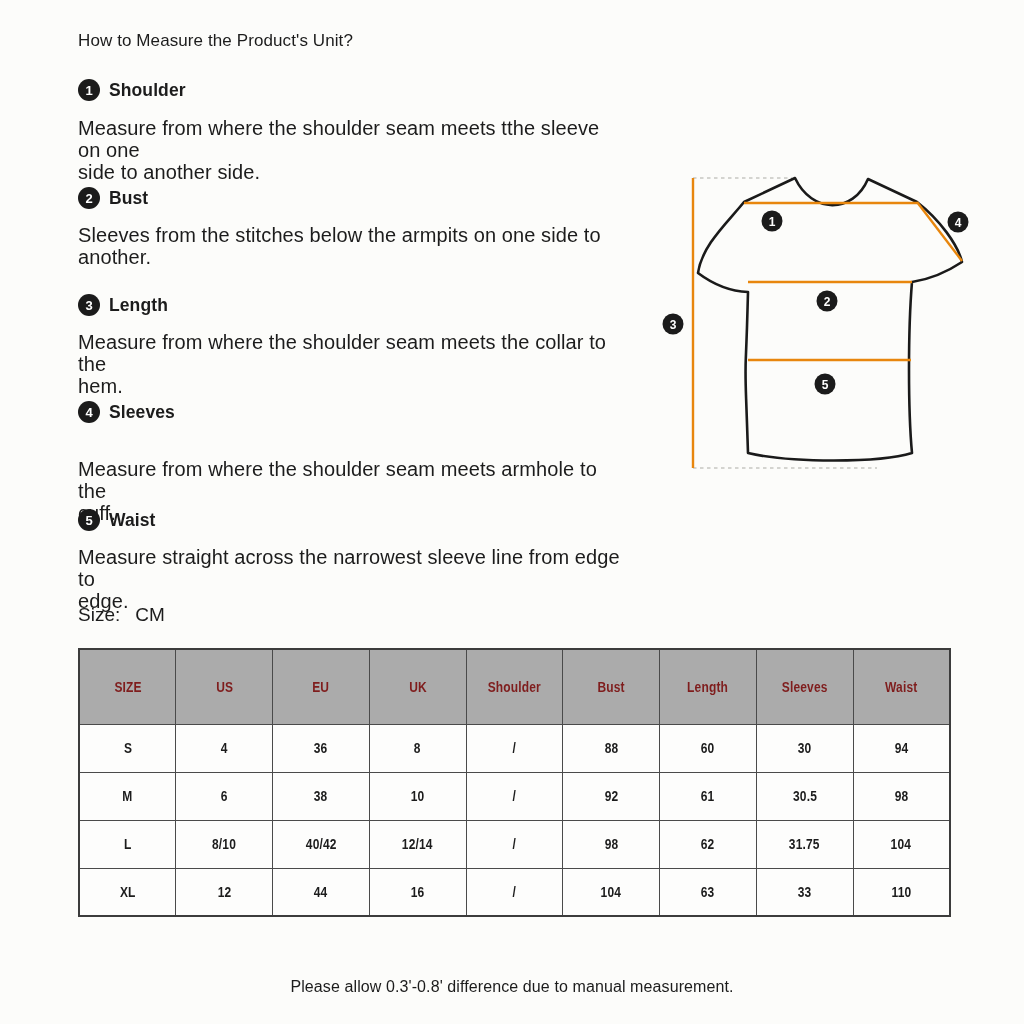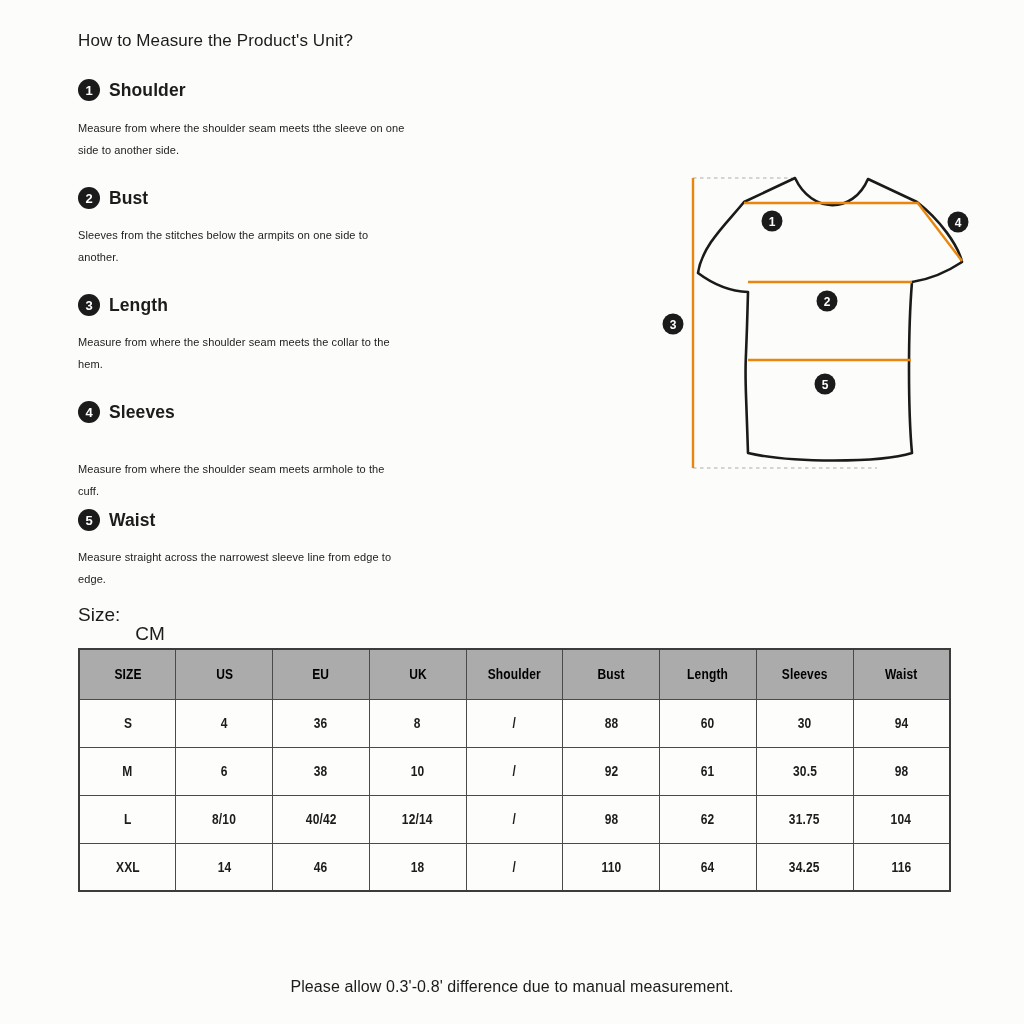--- a/index.html
+++ b/index.html
@@ -22,35 +22,35 @@
   }
   .num-badge {
     width: 22px; height: 22px; border-radius: 50%;
     background: #1b1b1b; color: #fff;
     display: flex; align-items: center; justify-content: center;
     font-size: 13px; font-weight: bold; flex: 0 0 22px;
   }
   .instr-label { font-size: 17.5px; font-weight: bold; letter-spacing: 0.1px; }
   .instr-desc {
     left: 78px; width: 545px;
-    font-size: 11px; line-height: 22px;
+    font-size: 20px; line-height: 22px;
     white-space: pre-line; letter-spacing: 0.1px;
   }
   .unit-line { left: 78px; top: 604px; font-size: 19px; display: flex; }
-  .unit-value { margin-left: 15px; margin-top: 19px; }
+  .unit-value { margin-left: 15px; }
   table.size-table {
     position: absolute; left: 78px; top: 648px; width: 873px;
     border-collapse: collapse; table-layout: fixed;
   }
   table.size-table th, table.size-table td {
     border: 1px solid #4a4a4a; text-align: center; vertical-align: middle;
     padding: 0; overflow: hidden;
   }
   table.size-table { border: 2px solid #3c3c3c; }
-  table.size-table th { height: 50px; background: #ababab; color: #000000; }
+  table.size-table th { height: 75px; background: #ababab; color: #7f1d1d; }
   table.size-table td { height: 48px; background: #fdfdfc; }
   .cond {
     display: inline-block; transform: scaleX(0.8);
     font-size: 15px; font-weight: bold; letter-spacing: 0.2px; white-space: nowrap;
   }
   td .cond { font-weight: bold; font-size: 15px; }
   .footer-note {
     left: 0; top: 978px; width: 1024px; text-align: center;
     font-size: 16px; letter-spacing: 0.1px;
   }
@@ -195,26 +195,26 @@
       <td><span class="cond">8/10</span></td>
       <td><span class="cond">40/42</span></td>
       <td><span class="cond">12/14</span></td>
       <td><span class="cond">/</span></td>
       <td><span class="cond">98</span></td>
       <td><span class="cond">62</span></td>
       <td><span class="cond">31.75</span></td>
       <td><span class="cond">104</span></td>
     </tr>
     <tr>
-      <td><span class="cond">XXL</span></td>
-      <td><span class="cond">14</span></td>
-      <td><span class="cond">46</span></td>
-      <td><span class="cond">18</span></td>
-      <td><span class="cond">/</span></td>
+      <td><span class="cond">XL</span></td>
+      <td><span class="cond">12</span></td>
+      <td><span class="cond">44</span></td>
+      <td><span class="cond">16</span></td>
+      <td><span class="cond">/</span></td>
+      <td><span class="cond">104</span></td>
+      <td><span class="cond">63</span></td>
+      <td><span class="cond">33</span></td>
       <td><span class="cond">110</span></td>
-      <td><span class="cond">64</span></td>
-      <td><span class="cond">34.25</span></td>
-      <td><span class="cond">116</span></td>
     </tr>
   </tbody>
 </table>
 
 <div class="abs footer-note">Please allow 0.3'-0.8' difference due to manual measurement.</div>
 
 </body></html>

